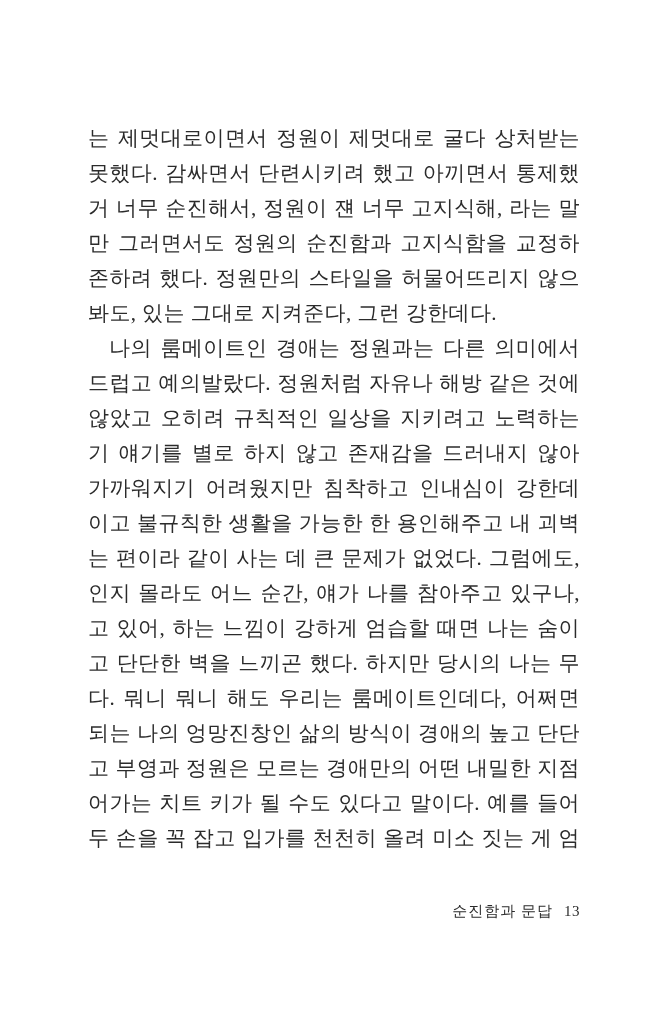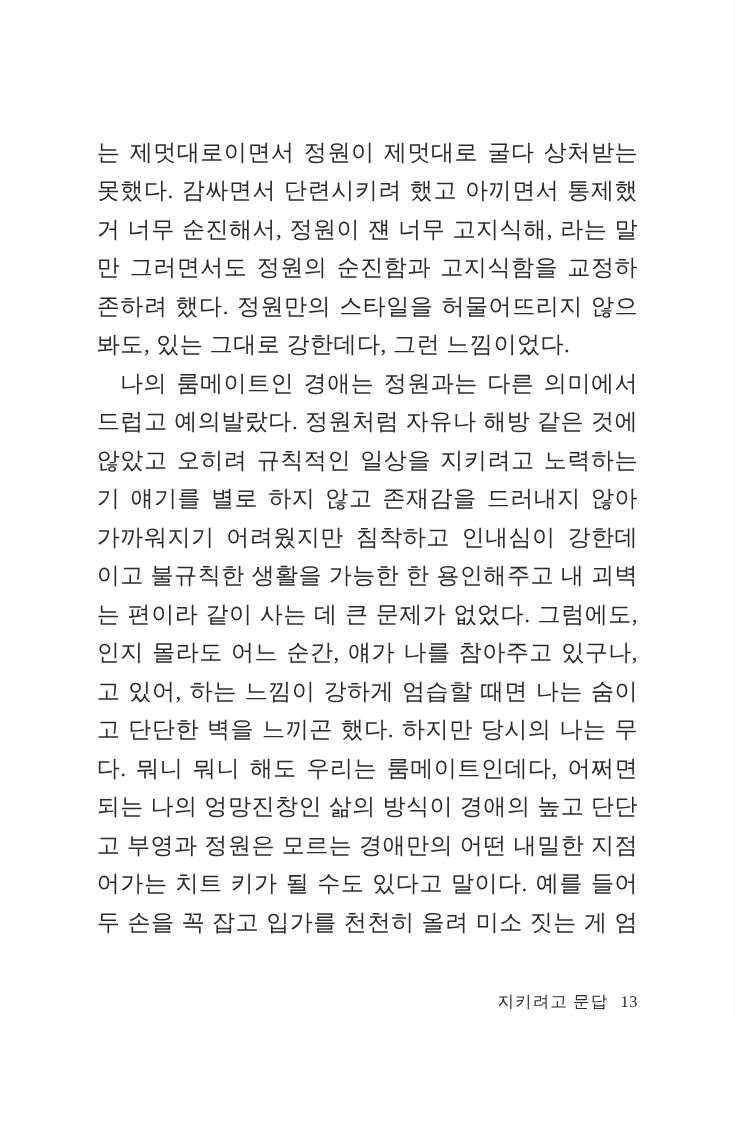--- a/index.html
+++ b/index.html
@@ -47,33 +47,33 @@
 <body>
 
 <div class="page">
   <main class="text-block">
 
   <div class="line">는 제멋대로이면서 정원이 제멋대로 굴다 상처받는 것은 견디지</div>
       <div class="line">못했다. 감싸면서 단련시키려 했고 아끼면서 통제했다. 정원이 저</div>
       <div class="line">거 너무 순진해서, 정원이 쟨 너무 고지식해, 라는 말을 자주 했지</div>
       <div class="line">만 그러면서도 정원의 순진함과 고지식함을 교정하기보다는 보</div>
       <div class="line">존하려 했다. 정원만의 스타일을 허물어뜨리지 않으려 했다. 누가</div>
-      <div class="line para-end">봐도, 있는 그대로 강한데다, 그런 느낌이었다.</div>
+      <div class="line para-end">봐도, 있는 그대로 지켜준다, 그런 강한데다.</div>
       <div class="line indent">나의 룸메이트인 경애는 정원과는 다른 의미에서 친절하고 부</div>
       <div class="line">드럽고 예의발랐다. 정원처럼 자유나 해방 같은 것에 열광하지는</div>
       <div class="line">않았고 오히려 규칙적인 일상을 지키려고 노력하는 편이었다. 자</div>
       <div class="line">기 얘기를 별로 하지 않고 존재감을 드러내지 않아 처음에는 선뜻</div>
       <div class="line">가까워지기 어려웠지만 침착하고 인내심이 강한데다 나의 퇴폐적</div>
       <div class="line">이고 불규칙한 생활을 가능한 한 용인해주고 내 괴벽도 잘 받아주</div>
       <div class="line">는 편이라 같이 사는 데 큰 문제가 없었다. 그럼에도, 아니 그래서</div>
       <div class="line">인지 몰라도 어느 순간, 얘가 나를 참아주고 있구나, 묵묵히 견디</div>
       <div class="line">고 있어, 하는 느낌이 강하게 엄습할 때면 나는 숨이 막힐 만큼 높</div>
       <div class="line">고 단단한 벽을 느끼곤 했다. 하지만 당시의 나는 무턱대고 믿었</div>
       <div class="line">다. 뭐니 뭐니 해도 우리는 룸메이트인데다, 어쩌면 경애와 대척</div>
       <div class="line">되는 나의 엉망진창인 삶의 방식이 경애의 높고 단단한 외벽을 뚫</div>
       <div class="line">고 부영과 정원은 모르는 경애만의 어떤 내밀한 지점으로 파고들</div>
       <div class="line">어가는 치트 키가 될 수도 있다고 말이다. 예를 들어 나는 경애가</div>
       <div class="line">두 손을 꼭 잡고 입가를 천천히 올려 미소 짓는 게 엄청난 당황의</div>
     </main>
   <footer class="footer">
-    <span>지키려고 문답</span><span class="pagenum">13</span>
+    <span>순진함과 문답</span><span class="pagenum">13</span>
   </footer>
 </div>
 
 </body></html>

